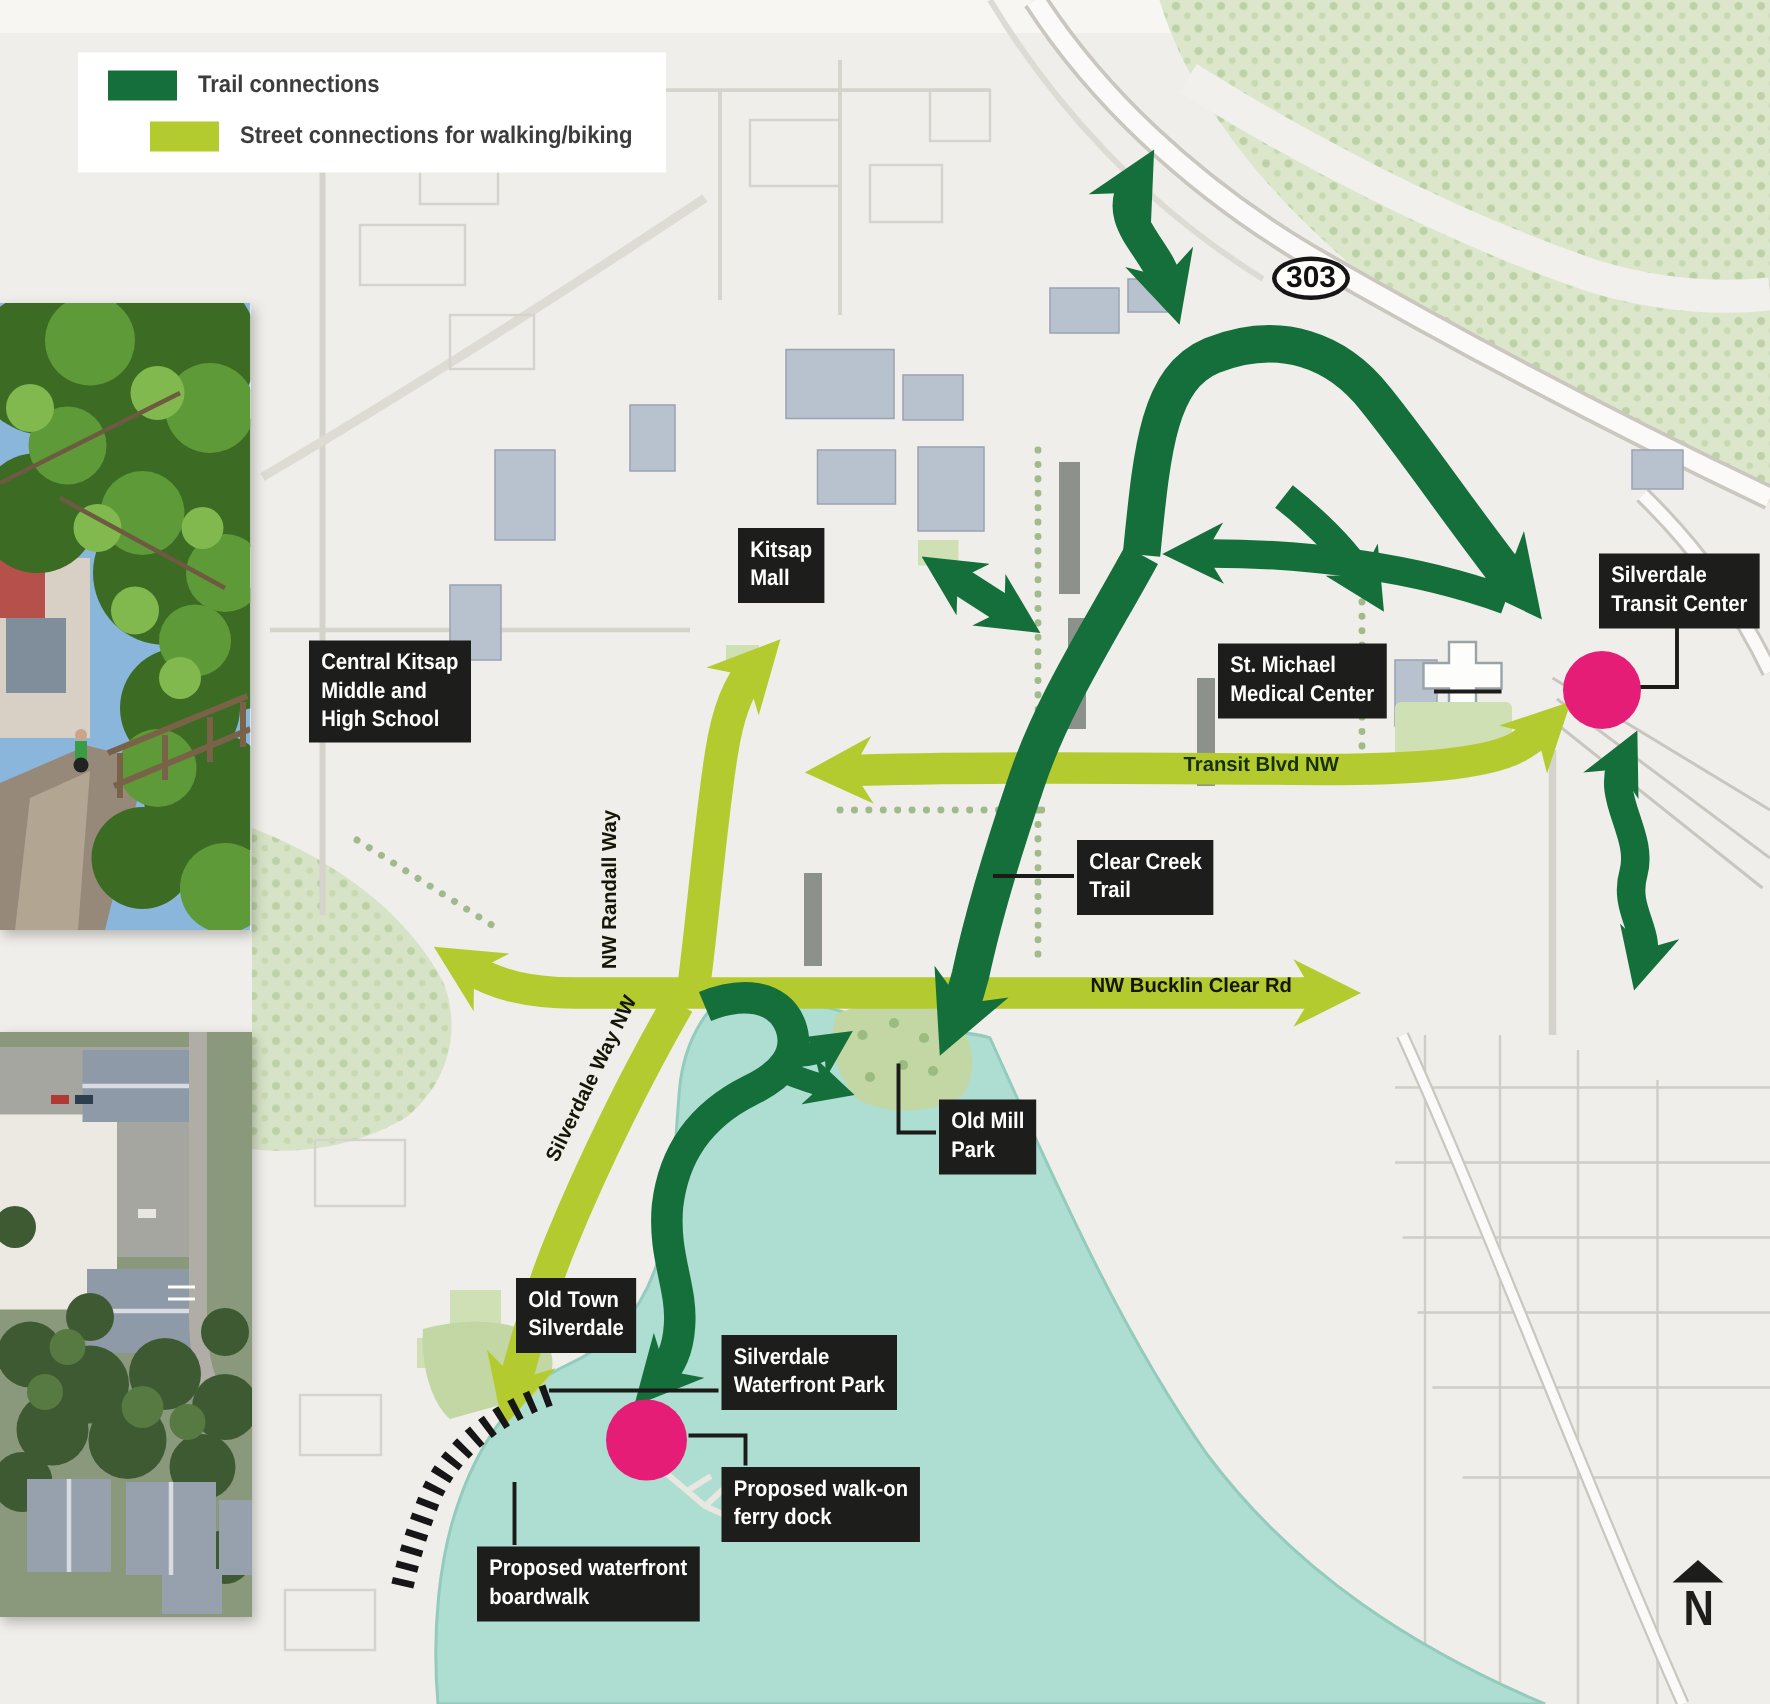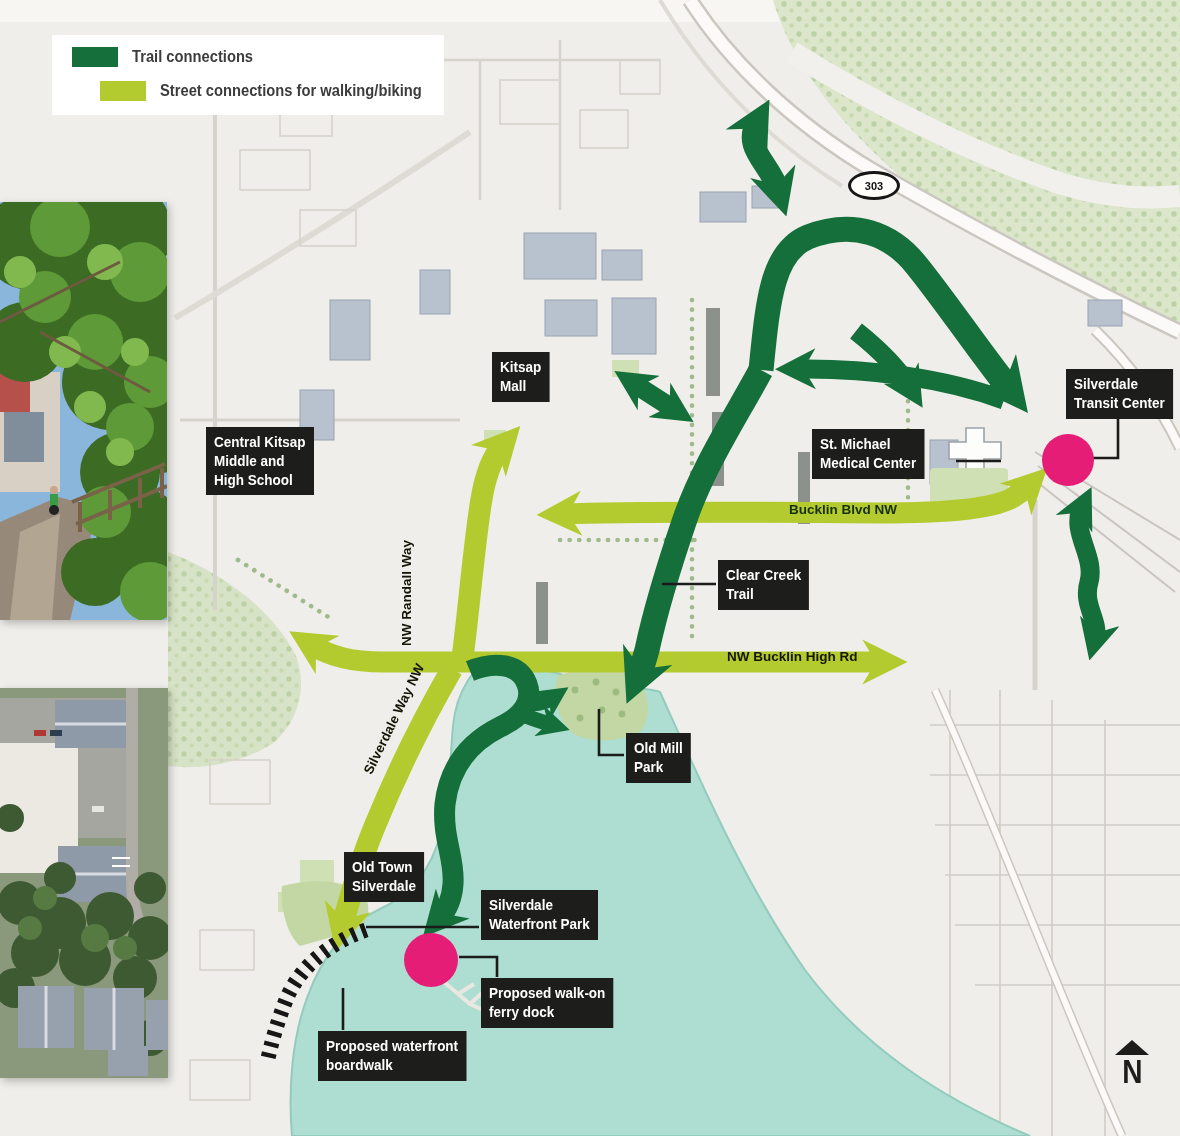--- a/index.html
+++ b/index.html
@@ -16,21 +16,21 @@
   .legend-row{position:absolute;left:20px;display:flex;align-items:center;gap:14px;}
   .legend-row .sw{width:46px;height:20px;flex:0 0 auto;}
   .legend-row .lt{font-weight:bold;font-size:16px;color:#3c3c3c;white-space:nowrap;
       transform:scaleX(.92);transform-origin:left center;}
   
   .st{position:absolute;font-weight:bold;font-size:13.5px;color:#17300a;
       white-space:nowrap;transform-origin:center center;}
   
   .shield{position:absolute;left:848px;top:171px;width:46px;height:23px;background:#fffefa;
       border:3px solid #161616;border-radius:50%;display:flex;align-items:center;
-      justify-content:center;font-weight:bold;font-size:11px;color:#111;}
+      justify-content:center;font-weight:bold;font-size:20px;color:#111;}
   
   .north{position:absolute;left:1110px;top:1040px;width:44px;text-align:center;color:#1d1d1b;}
   .north .tri{width:0;height:0;margin:0 auto;border-left:17px solid transparent;
       border-right:17px solid transparent;border-bottom:15px solid #1d1d1b;}
   .north .nl{font-weight:bold;font-size:33px;line-height:1.0;letter-spacing:-1px;
       transform:scaleX(.85);transform-origin:center top;}
   
   .photo{position:absolute;left:0;overflow:hidden;box-shadow:2px 3px 8px rgba(0,0,0,.25);}
   .ph1{top:202px;width:167px;height:418px;}
   .ph2{top:688px;width:168px;height:390px;}
@@ -361,22 +361,22 @@
   <div class="ml" style="left:481px;top:978px;">
     <div>Proposed walk-on</div>
     <div>ferry dock</div>
   </div>
 
   <div class="ml" style="left:318px;top:1031px;">
     <div>Proposed waterfront</div>
     <div>boardwalk</div>
   </div>
 
-  <div class="st" style="left:789px;top:502px;">Bucklin Blvd NW</div>
-  <div class="st" style="left:727px;top:649px;color:#161607;">NW Bucklin High Rd</div>
+  <div class="st" style="left:789px;top:502px;">Transit Blvd NW</div>
+  <div class="st" style="left:727px;top:649px;color:#161607;">NW Bucklin Clear Rd</div>
   <div class="st" style="left:406px;top:593px;transform:translate(-50%,-50%) rotate(-90deg);color:#161607;">NW Randall Way</div>
   <div class="st" style="left:394px;top:719px;transform:translate(-50%,-50%) rotate(-64deg);color:#161607;">Silverdale Way NW</div>
 
   <div class="shield">303</div>
 
   <div class="north">
     <div class="tri"></div>
     <div class="nl">N</div>
   </div>
 

